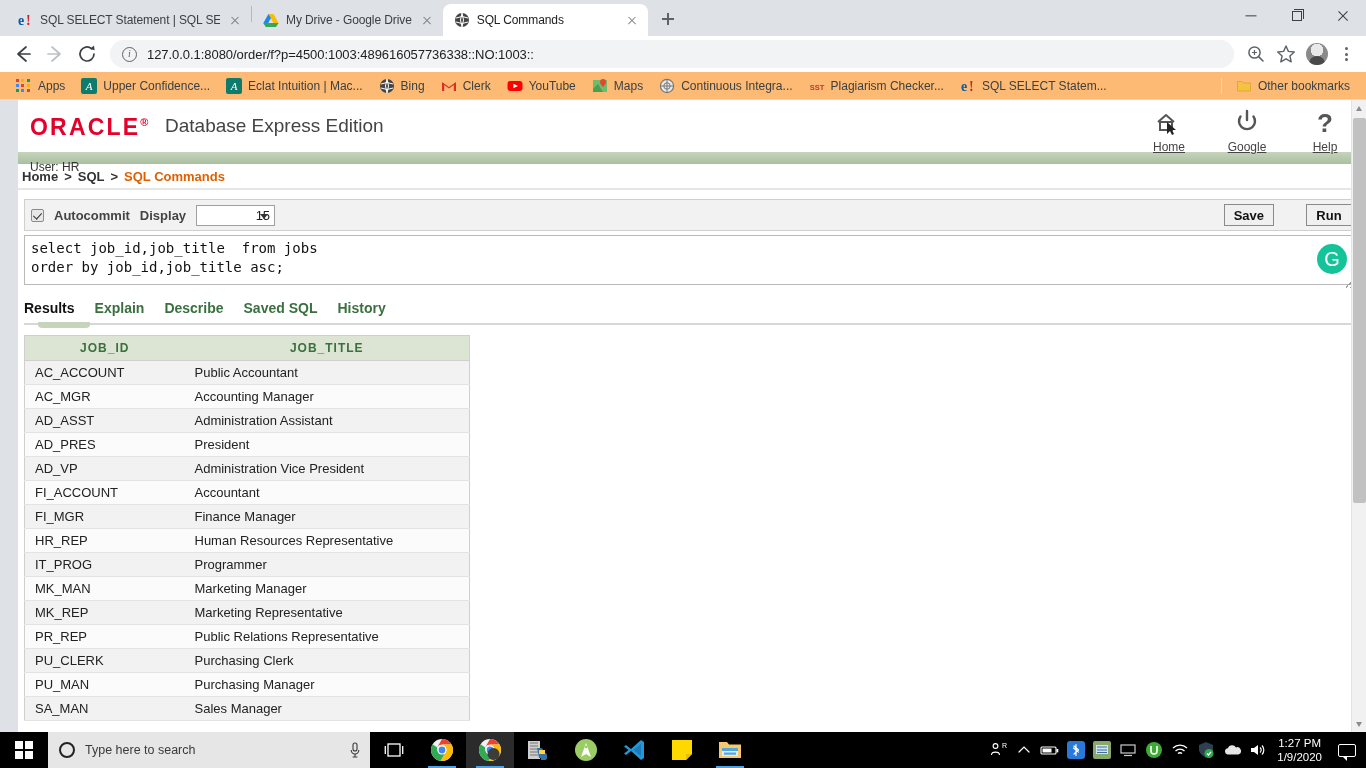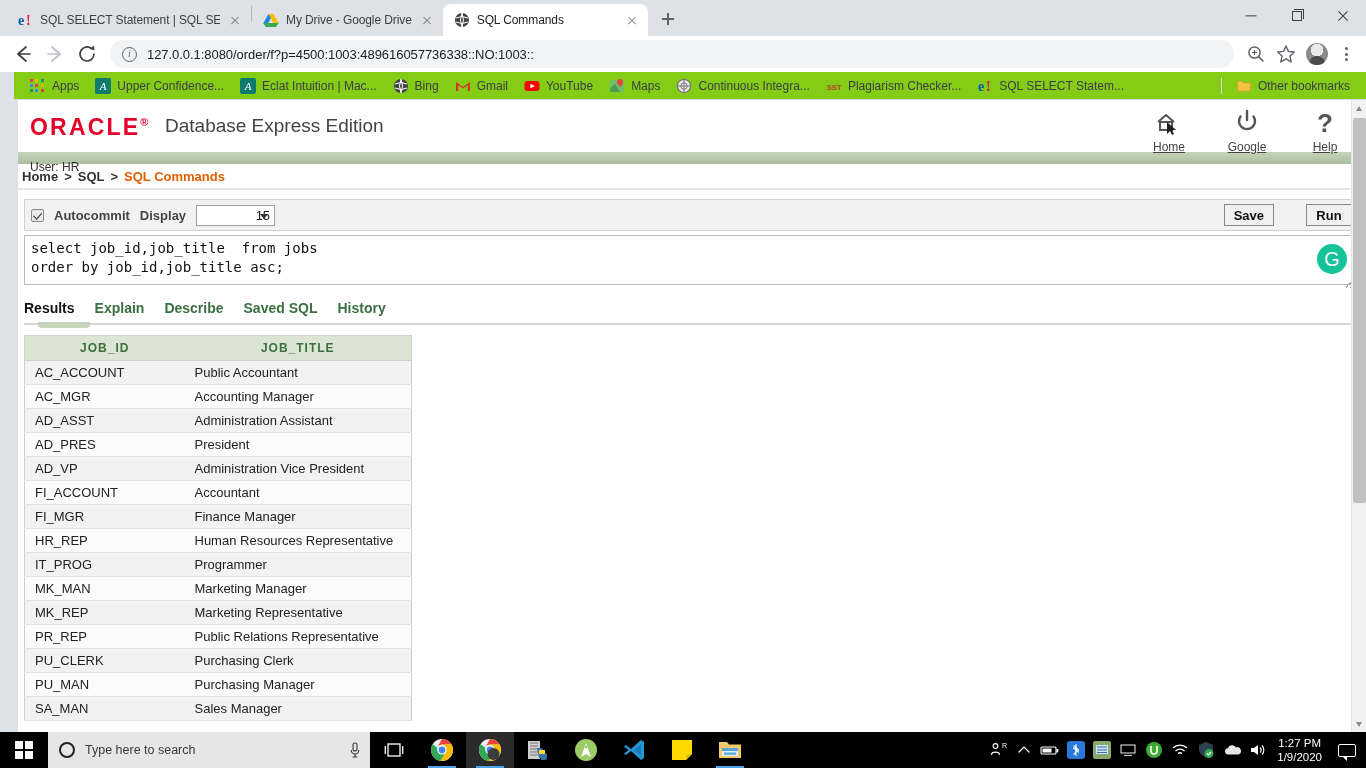--- a/index.html
+++ b/index.html
@@ -103,22 +103,22 @@
   .dots span {
     position: absolute; left: 10.5px; width: 3px; height: 3px; border-radius: 50%;
     background: #5f6368;
   }
   .dots span:nth-child(1){ top: 5px; }
   .dots span:nth-child(2){ top: 10.5px; }
   .dots span:nth-child(3){ top: 16px; }
 
   
   .bookmarks {
-    height: 28px; background: #84cc16; display: flex; align-items: center;
-    padding: 0 8px; gap: 0px; border-bottom: 1px solid #dadce0; position: relative; margin-left: 14px;
+    height: 28px; background: #fdba74; display: flex; align-items: center;
+    padding: 0 8px; gap: 0px; border-bottom: 1px solid #dadce0; position: relative;
   }
   .bm { display: flex; align-items: center; gap: 6px; padding: 0 8px; height: 24px;
         font-size: 12px; color: #3c4043; white-space: nowrap; }
   .bm .bmico { width: 16px; height: 16px; flex: 0 0 16px; position: relative; }
   .bm-sep { width: 1px; height: 16px; background: #dadce0; margin: 0 6px; }
   .bm-right { margin-left: auto; display:flex; align-items:center; }
 
   
   .appsgrid { display: grid; grid-template-columns: repeat(3, 3px); grid-gap: 2.4px;
               width: 14px; }
@@ -222,21 +222,21 @@
   .tabline {
     position: absolute; left: 0; right: 10px; bottom: -6px; height: 2px; background:#d7d7d7;
   }
   .tabnub {
     position: absolute; left: 14px; bottom: -9px; width: 52px; height: 6px;
     background: #c5d4bb; border-radius: 0 0 4px 4px;
   }
 
   
   .restable {
-    margin: 16px 0 0 6px; width: 388px; border-collapse: collapse;
+    margin: 16px 0 0 6px; width: 446px; border-collapse: collapse;
     border: 1px solid #cfcfcf; font-size: 13px;
   }
   .restable th {
     background: #dce4d3; color: #3a7040; font-size: 12px; font-weight: bold;
     letter-spacing: 1px; padding: 5px 0; border-bottom: 1px solid #cfcfcf;
   }
   .restable td {
     padding: 4px 0 4px 10px; color: #222; border-bottom: 1px solid #e3e3e3;
     height: 24px;
   }
@@ -452,21 +452,21 @@
       </span>
       <span>Bing</span>
     </div>
 
     <div class="bm">
       <span class="bmico">
         <svg width="16" height="16" viewBox="0 0 16 16">
           <path d="M1 4 V13 H3.2 V7 L8 10.6 L12.8 7 V13 H15 V4 L8 9 Z" fill="#d93025"></path>
         </svg>
       </span>
-      <span>Gmail</span>
+      <span>Clerk</span>
     </div>
 
     <div class="bm">
       <span class="bmico">
         <svg width="16" height="16" viewBox="0 0 16 16">
           <rect x="0.5" y="3" width="15" height="10" rx="3" fill="#ff0000"></rect>
           <polygon points="6.4,5.8 11,8 6.4,10.2" fill="#fff"></polygon>
         </svg>
       </span>
       <span>YouTube</span>

